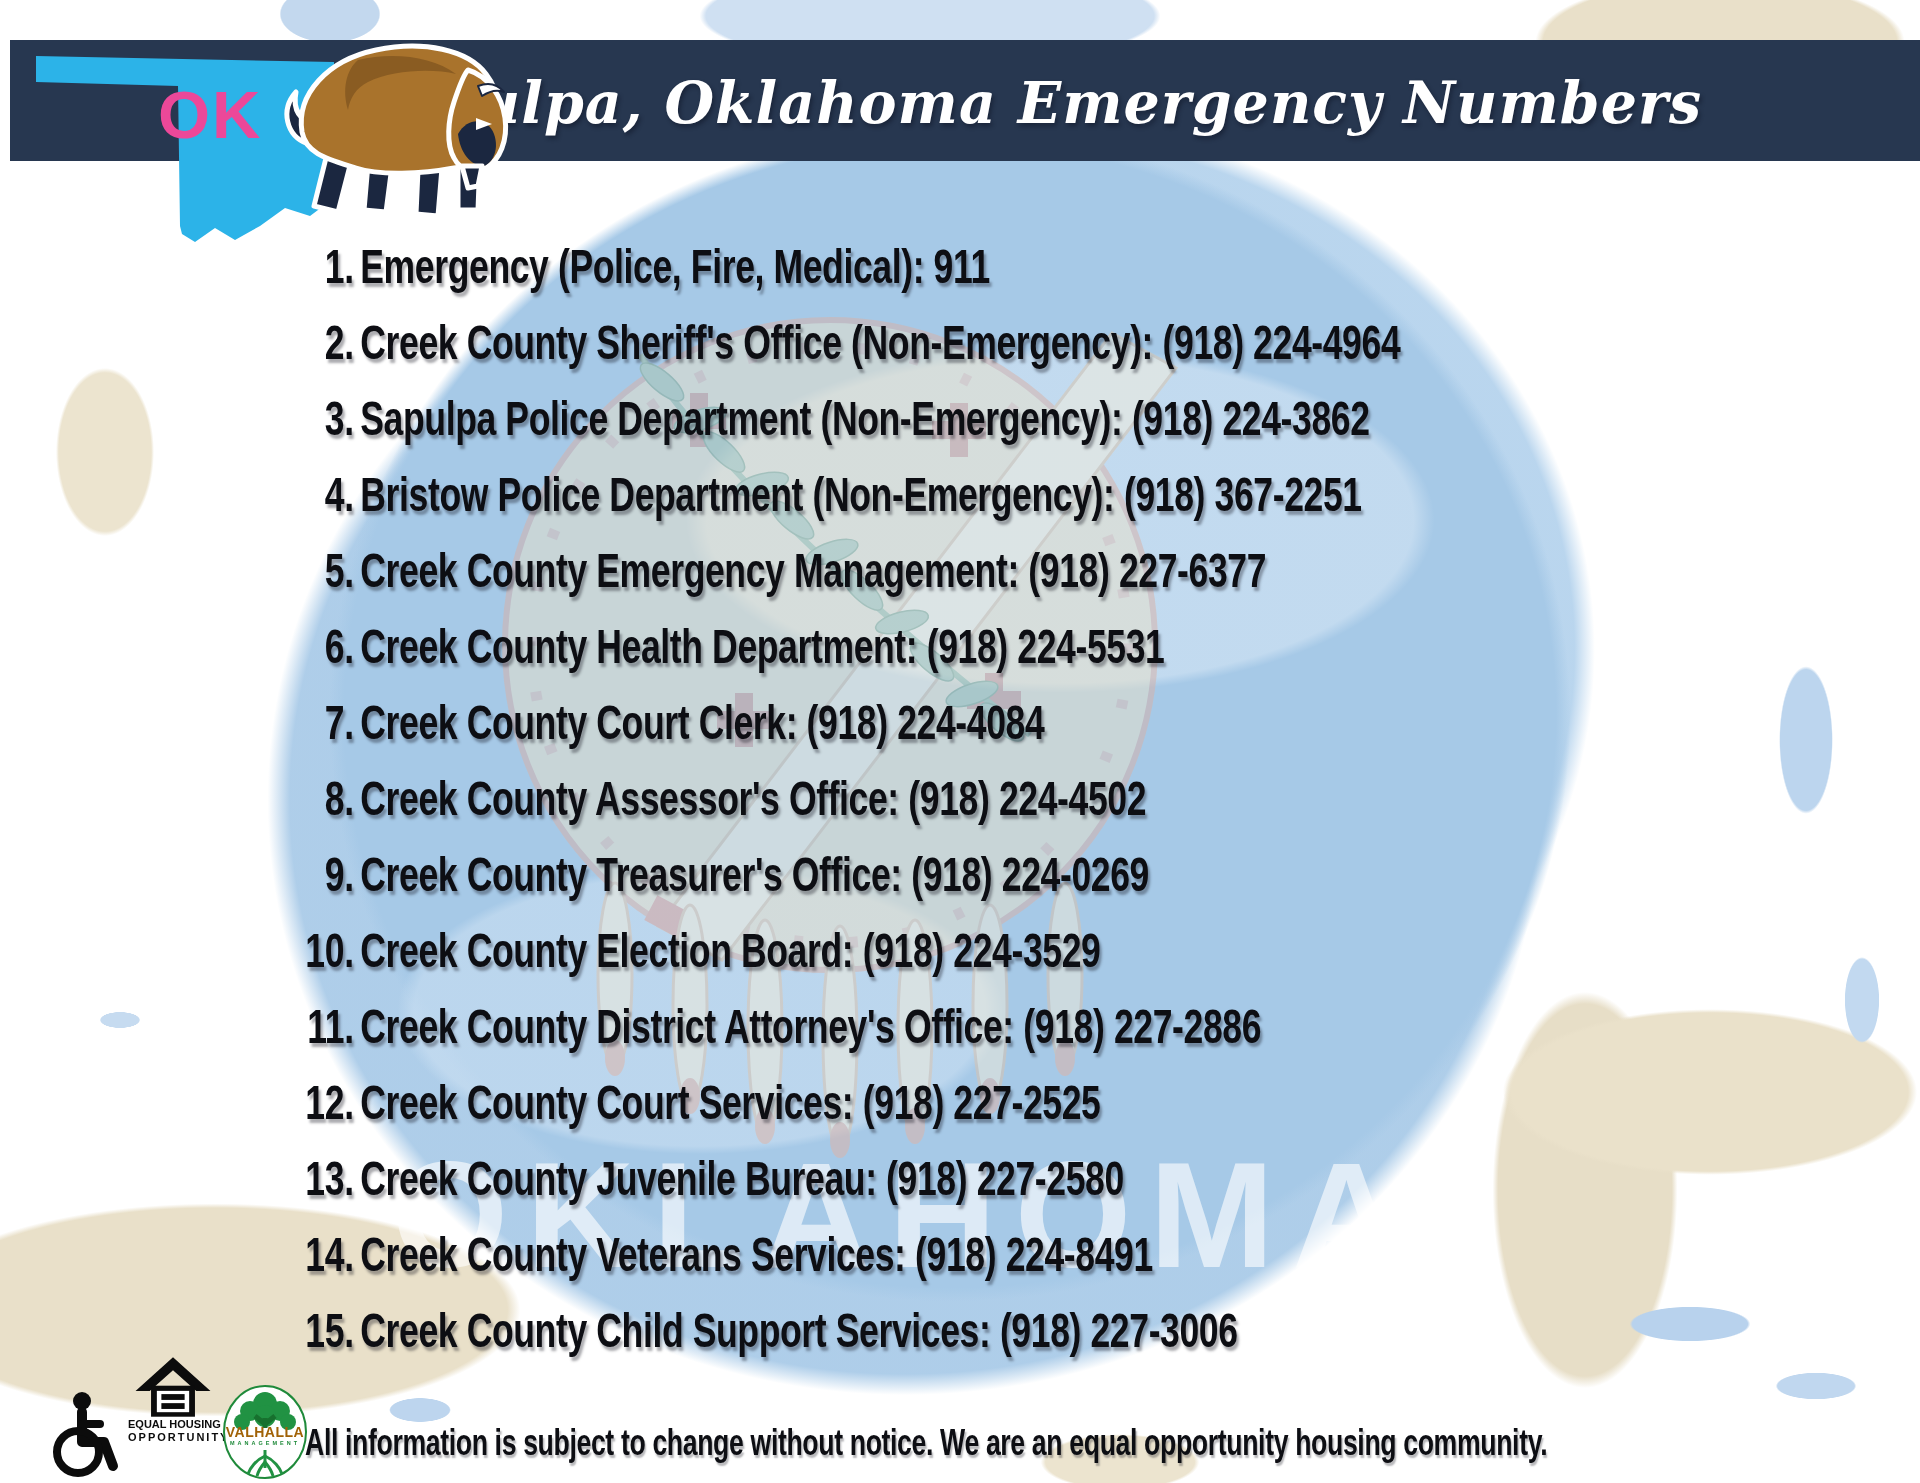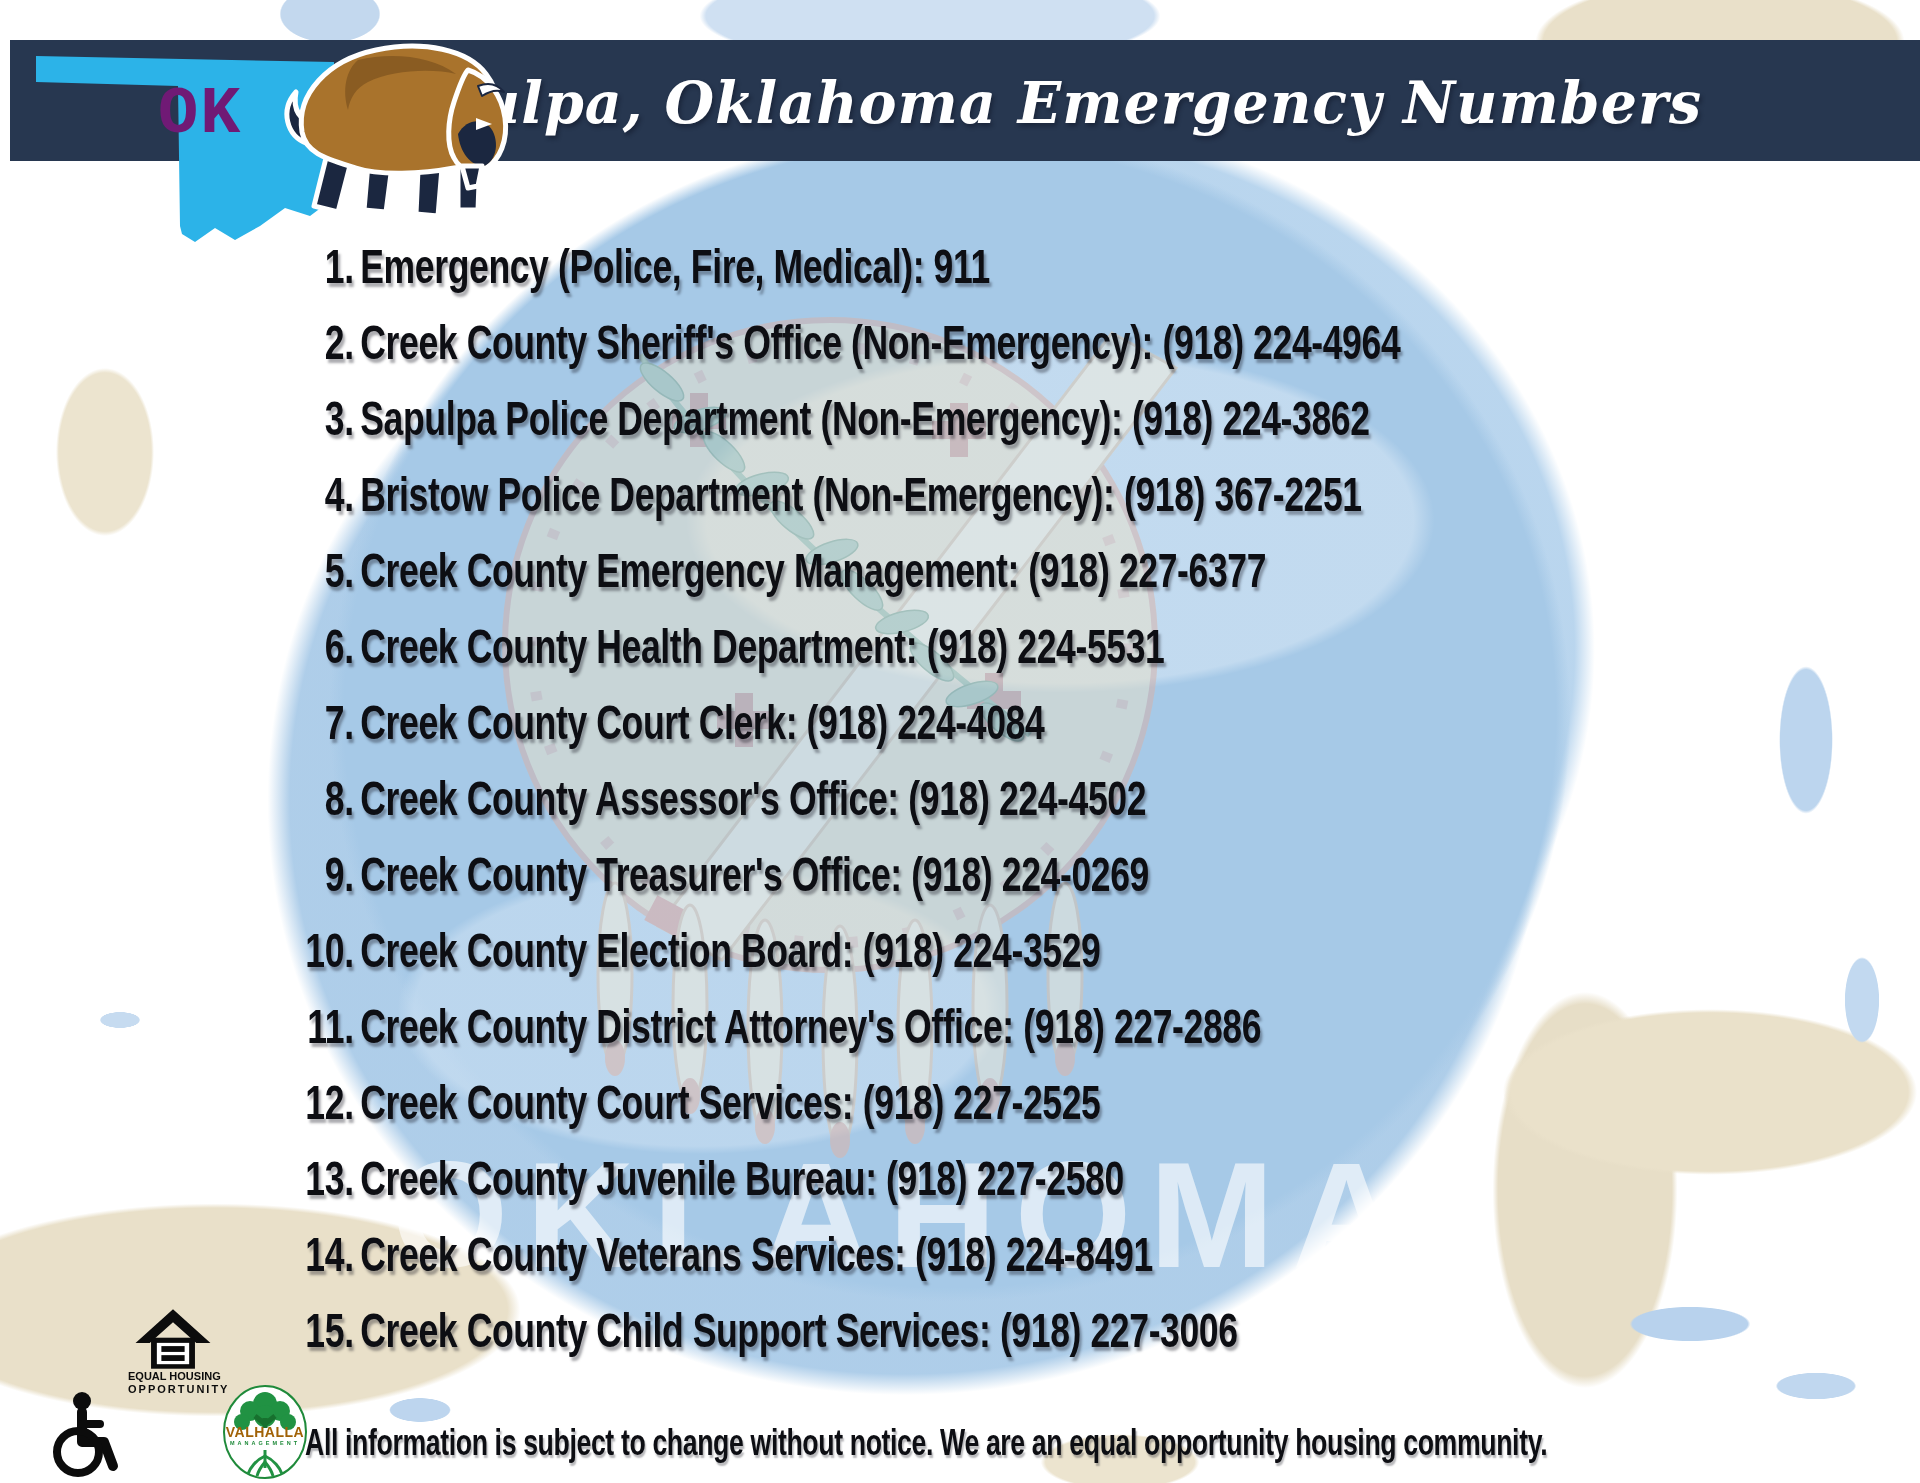--- a/index.html
+++ b/index.html
@@ -56,40 +56,39 @@
   .title{
     position:absolute;left:555px;top:44px;width:950px;height:116px;
     display:flex;align-items:center;justify-content:center;
     font-family:"DejaVu Serif", serif;font-style:italic;font-weight:700;
     font-size:57px;color:#ffffff;letter-spacing:1px;white-space:nowrap;
     text-shadow:2px 3px 4px rgba(10,16,30,.45);
   }
   .state-svg{position:absolute;left:30px;top:48px;width:310px;height:208px;}
   .ok-label{
     position:absolute;left:158px;top:76px;width:102px;
-    font-size:67px;font-weight:700;color:#701a75;
+    text-align:center;font-size:67px;font-weight:700;color:#ec4899;
     letter-spacing:2px;
-    font-family:Liberation Mono, monospace;
   }
   .bison-svg{position:absolute;left:272px;top:16px;width:252px;height:206px;}
   
   .phone-list{
     position:absolute;left:290px;top:228px;margin:0;padding:0;list-style:none;
   }
   .phone-list li{
     height:76px;display:flex;align-items:center;white-space:nowrap;
     font-size:48px;font-weight:700;color:#0d0e13;letter-spacing:-.5px;
     transform:scaleX(.74);transform-origin:0 50%;
     text-shadow:3px 4px 3px rgba(15,15,25,.35);
   }
   .phone-list .num{display:inline-block;width:86px;text-align:right;}
   .phone-list .txt{margin-left:9px;}
   
   .wheel-icon{position:absolute;left:44px;top:1390px;width:82px;height:88px;}
-  .eho{position:absolute;left:128px;top:1308px;width:90px;text-align:right;}
+  .eho{position:absolute;left:128px;top:1356px;width:90px;text-align:right;}
   .eho svg{width:78px;height:62px;display:block;margin:0 auto;}
   .eho .l1,.eho .l2{
     font-size:11px;font-weight:700;color:#0c0c0c;line-height:13px;white-space:nowrap;
   }
   .eho .l2{letter-spacing:2px;}
   .valhalla{position:absolute;left:222px;top:1384px;width:86px;height:96px;}
   .valhalla svg{position:absolute;inset:0;}
   .valhalla .v1{
     position:absolute;left:0;right:0;top:40px;text-align:center;
     font-size:14px;font-weight:700;color:#a16207;letter-spacing:.5px;

